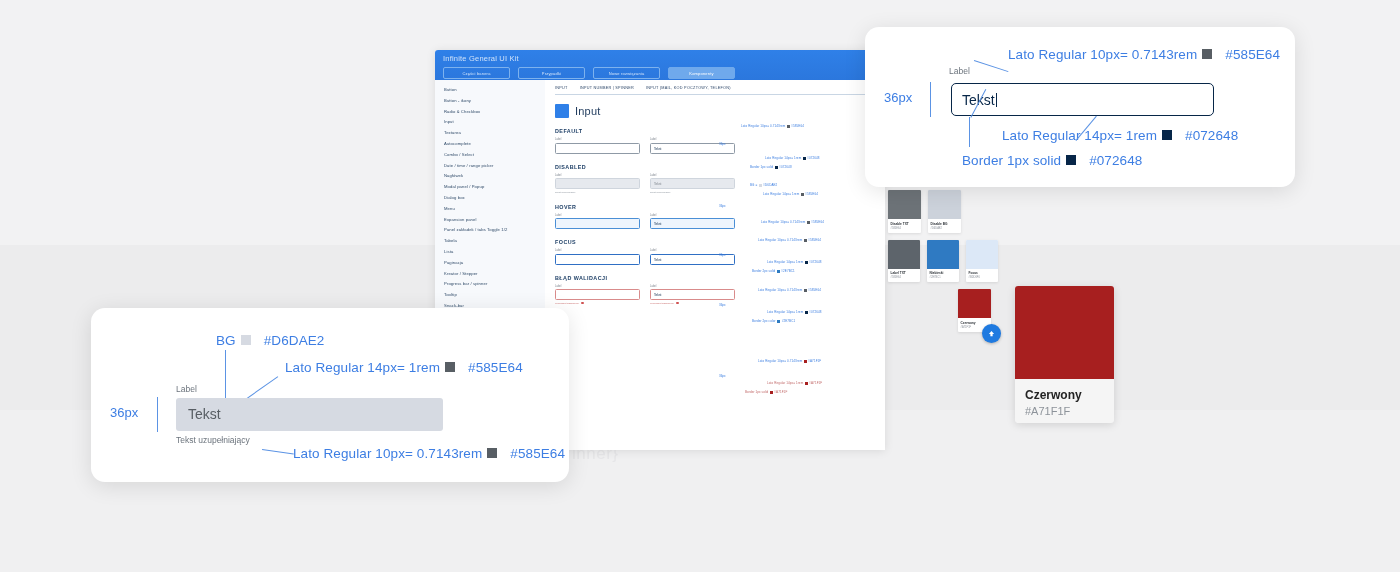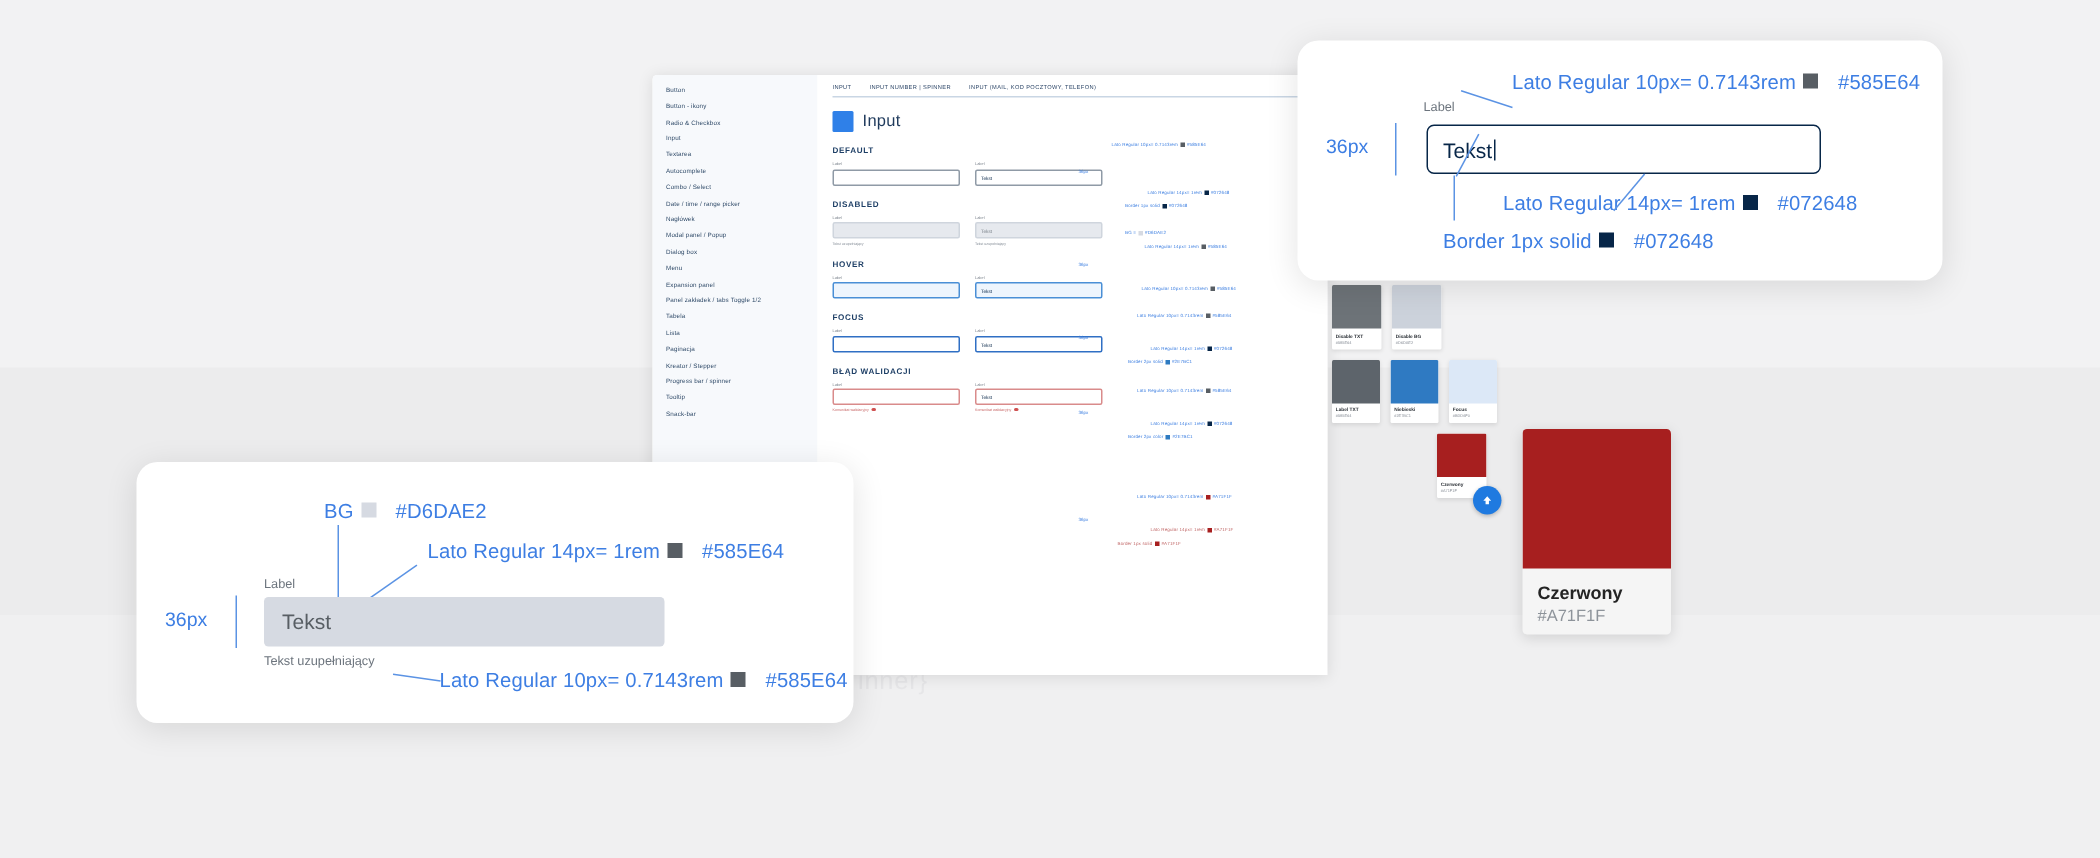--- a/index.html
+++ b/index.html
@@ -105,20 +105,29 @@
 </style>
 </head>
 <body>
 
 <div class="bg-band" id="band1"></div>
 <div class="bg-band" id="band2"></div>
 <div class="ghost" style="left:572px;top:444px;">inner}</div>
 
 <div id="kit">
 
+  <div id="kit-header">
+    <div id="kit-title">Infinite General UI Kit</div>
+    <div id="kit-tabs">
+      <div class="kit-tab">Części banera</div>
+      <div class="kit-tab">Przypadki</div>
+      <div class="kit-tab">Nowe rozwiązania</div>
+      <div class="kit-tab active">Komponenty</div>
+    </div>
+  </div>
 
   <div id="kit-body">
 
     <div id="kit-side">
       <div class="side-item">Button</div>
       <div class="side-item">Button - ikony</div>
       <div class="side-item">Radio &amp; Checkbox</div>
       <div class="side-item">Input</div>
       <div class="side-item">Textarea</div>
       <div class="side-item">Autocomplete</div>

